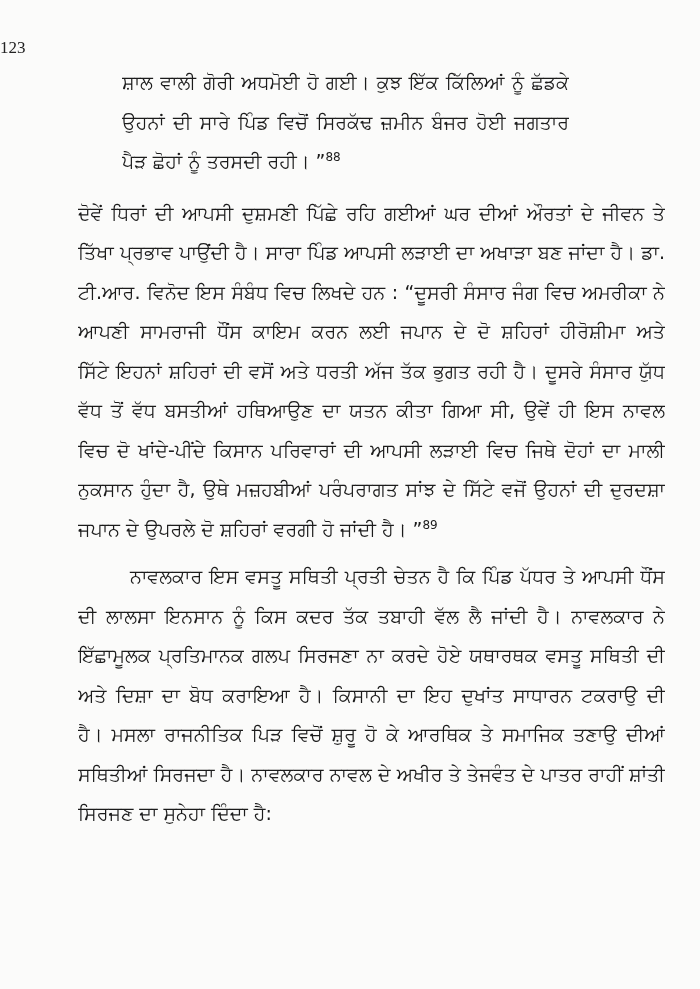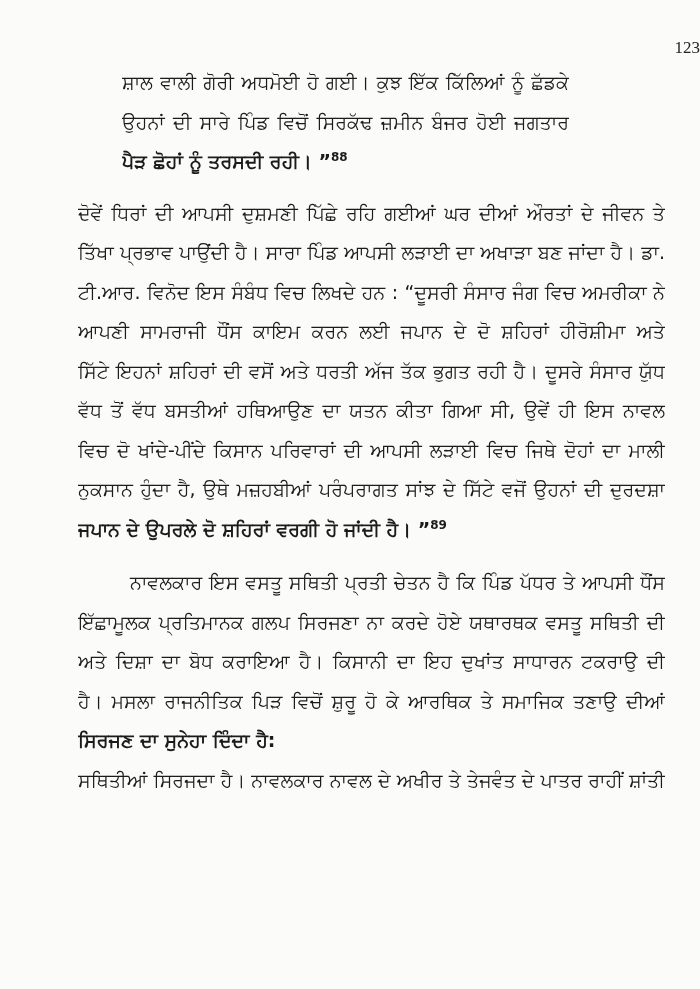--- a/index.html
+++ b/index.html
@@ -16,50 +16,49 @@
     color: #1b1b1b;
     font-family: "DejaVu Sans", sans-serif;
     padding: 38px 35px 0 78px;
     overflow: hidden;
   }
   .page-number {
     position: absolute;
     top: 38px;
     left: 0;
     width: 100%;
-    text-align: right;
+    text-align: left;
     font-family: "Liberation Serif", "DejaVu Serif", serif;
     font-size: 17px;
     color: #222222;
   }
   .line {
     height: 39.5px;
     line-height: 39.5px;
     overflow: hidden;
   }
   .just {
     text-align: justify;
     text-align-last: justify;
   }
   .last {
     text-align: right;
     text-align-last: left;
-    font-weight: bold;
   }
   .quote-block {
     margin: 25px 0 0 44px;
     width: 447px;
     font-size: 19px;
   }
   .body-para {
     width: 587px;
     font-size: 19px;
   }
   .para-a { margin-top: 12px; }
-  .para-b { margin-top: 14px; }
+  .para-b { margin-top: 8px; }
   .indent { text-indent: 52px; }
   sup {
     font-size: 12px;
     line-height: 0;
     vertical-align: super;
   }
 </style>
 </head>
 <body>
 
@@ -107,29 +106,32 @@
     <div class="line last">
       <span>ਜਪਾਨ ਦੇ ਉਪਰਲੇ ਦੋ ਸ਼ਹਿਰਾਂ ਵਰਗੀ ਹੋ ਜਾਂਦੀ ਹੈ। ”</span><sup>89</sup>
     </div>
   </div>
 
   <div class="body-para para-b">
     <div class="line just indent">
       <span>ਨਾਵਲਕਾਰ ਇਸ ਵਸਤੂ ਸਥਿਤੀ ਪ੍ਰਤੀ ਚੇਤਨ ਹੈ ਕਿ ਪਿੰਡ ਪੱਧਰ ਤੇ ਆਪਸੀ ਧੌਂਸ</span>
     </div>
     <div class="line just">
+      <span>ਦੀ ਲਾਲਸਾ ਇਨਸਾਨ ਨੂੰ ਕਿਸ ਕਦਰ ਤੱਕ ਤਬਾਹੀ ਵੱਲ ਲੈ ਜਾਂਦੀ ਹੈ। ਨਾਵਲਕਾਰ ਨੇ</span>
+    </div>
+    <div class="line just">
       <span>ਇੱਛਾਮੂਲਕ ਪ੍ਰਤਿਮਾਨਕ ਗਲਪ ਸਿਰਜਣਾ ਨਾ ਕਰਦੇ ਹੋਏ ਯਥਾਰਥਕ ਵਸਤੂ ਸਥਿਤੀ ਦੀ ਦਸ਼ਾ</span>
     </div>
     <div class="line just">
       <span>ਅਤੇ ਦਿਸ਼ਾ ਦਾ ਬੋਧ ਕਰਾਇਆ ਹੈ। ਕਿਸਾਨੀ ਦਾ ਇਹ ਦੁਖਾਂਤ ਸਾਧਾਰਨ ਟਕਰਾਉ ਦੀ ਉਪਜ</span>
     </div>
     <div class="line just">
       <span>ਹੈ। ਮਸਲਾ ਰਾਜਨੀਤਿਕ ਪਿੜ ਵਿਚੋਂ ਸ਼ੁਰੂ ਹੋ ਕੇ ਆਰਥਿਕ ਤੇ ਸਮਾਜਿਕ ਤਣਾਉ ਦੀਆਂ</span>
     </div>
+    <div class="line just">
+      <span>ਸਥਿਤੀਆਂ ਸਿਰਜਦਾ ਹੈ। ਨਾਵਲਕਾਰ ਨਾਵਲ ਦੇ ਅਖੀਰ ਤੇ ਤੇਜਵੰਤ ਦੇ ਪਾਤਰ ਰਾਹੀਂ ਸ਼ਾਂਤੀ</span>
+    </div>
     <div class="line last">
       <span>ਸਿਰਜਣ ਦਾ ਸੁਨੇਹਾ ਦਿੰਦਾ ਹੈ:</span>
-    </div>
-    <div class="line just">
-      <span>ਸਥਿਤੀਆਂ ਸਿਰਜਦਾ ਹੈ। ਨਾਵਲਕਾਰ ਨਾਵਲ ਦੇ ਅਖੀਰ ਤੇ ਤੇਜਵੰਤ ਦੇ ਪਾਤਰ ਰਾਹੀਂ ਸ਼ਾਂਤੀ</span>
     </div>
   </div>
 
 </div>
 
 </body></html>

